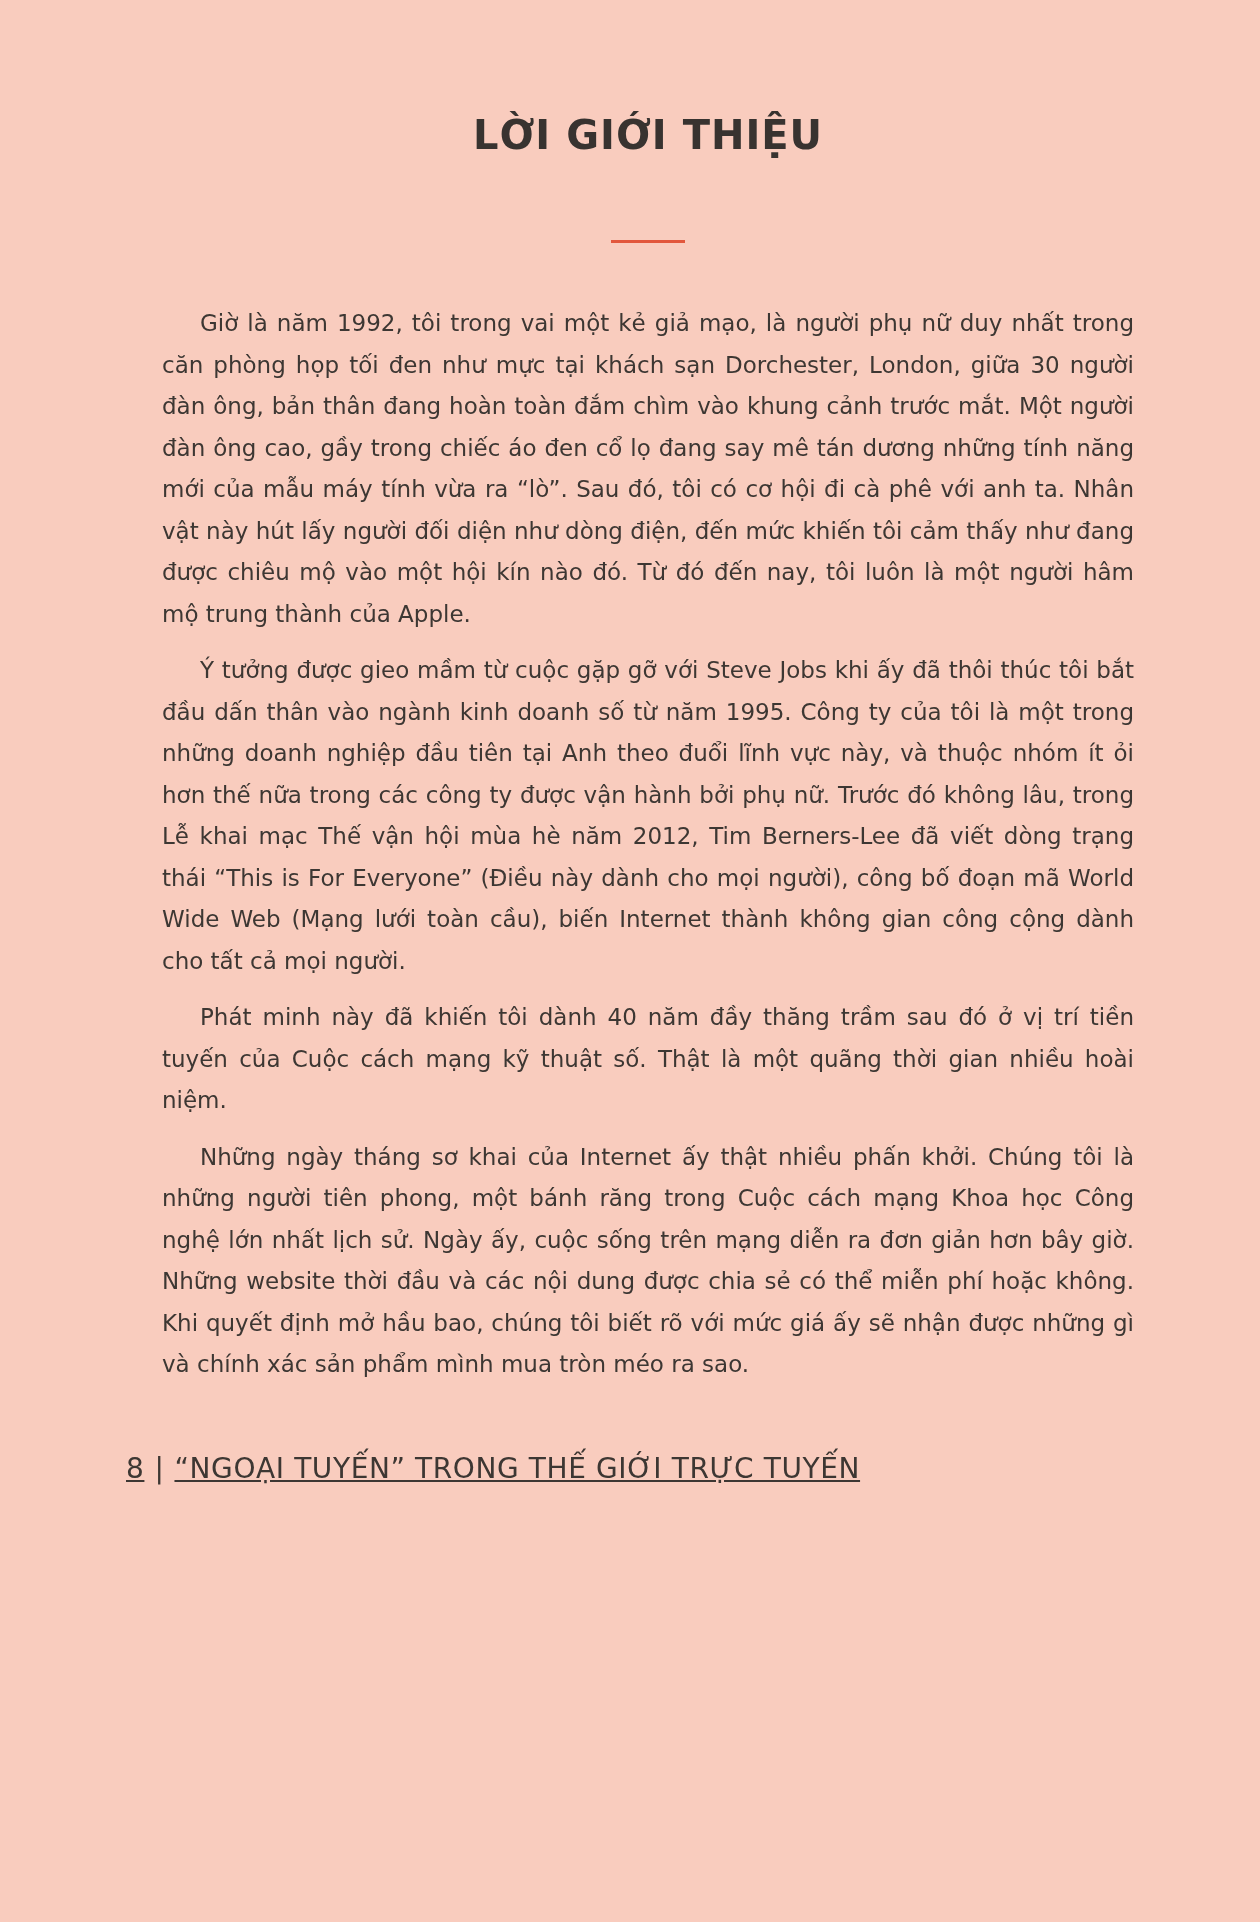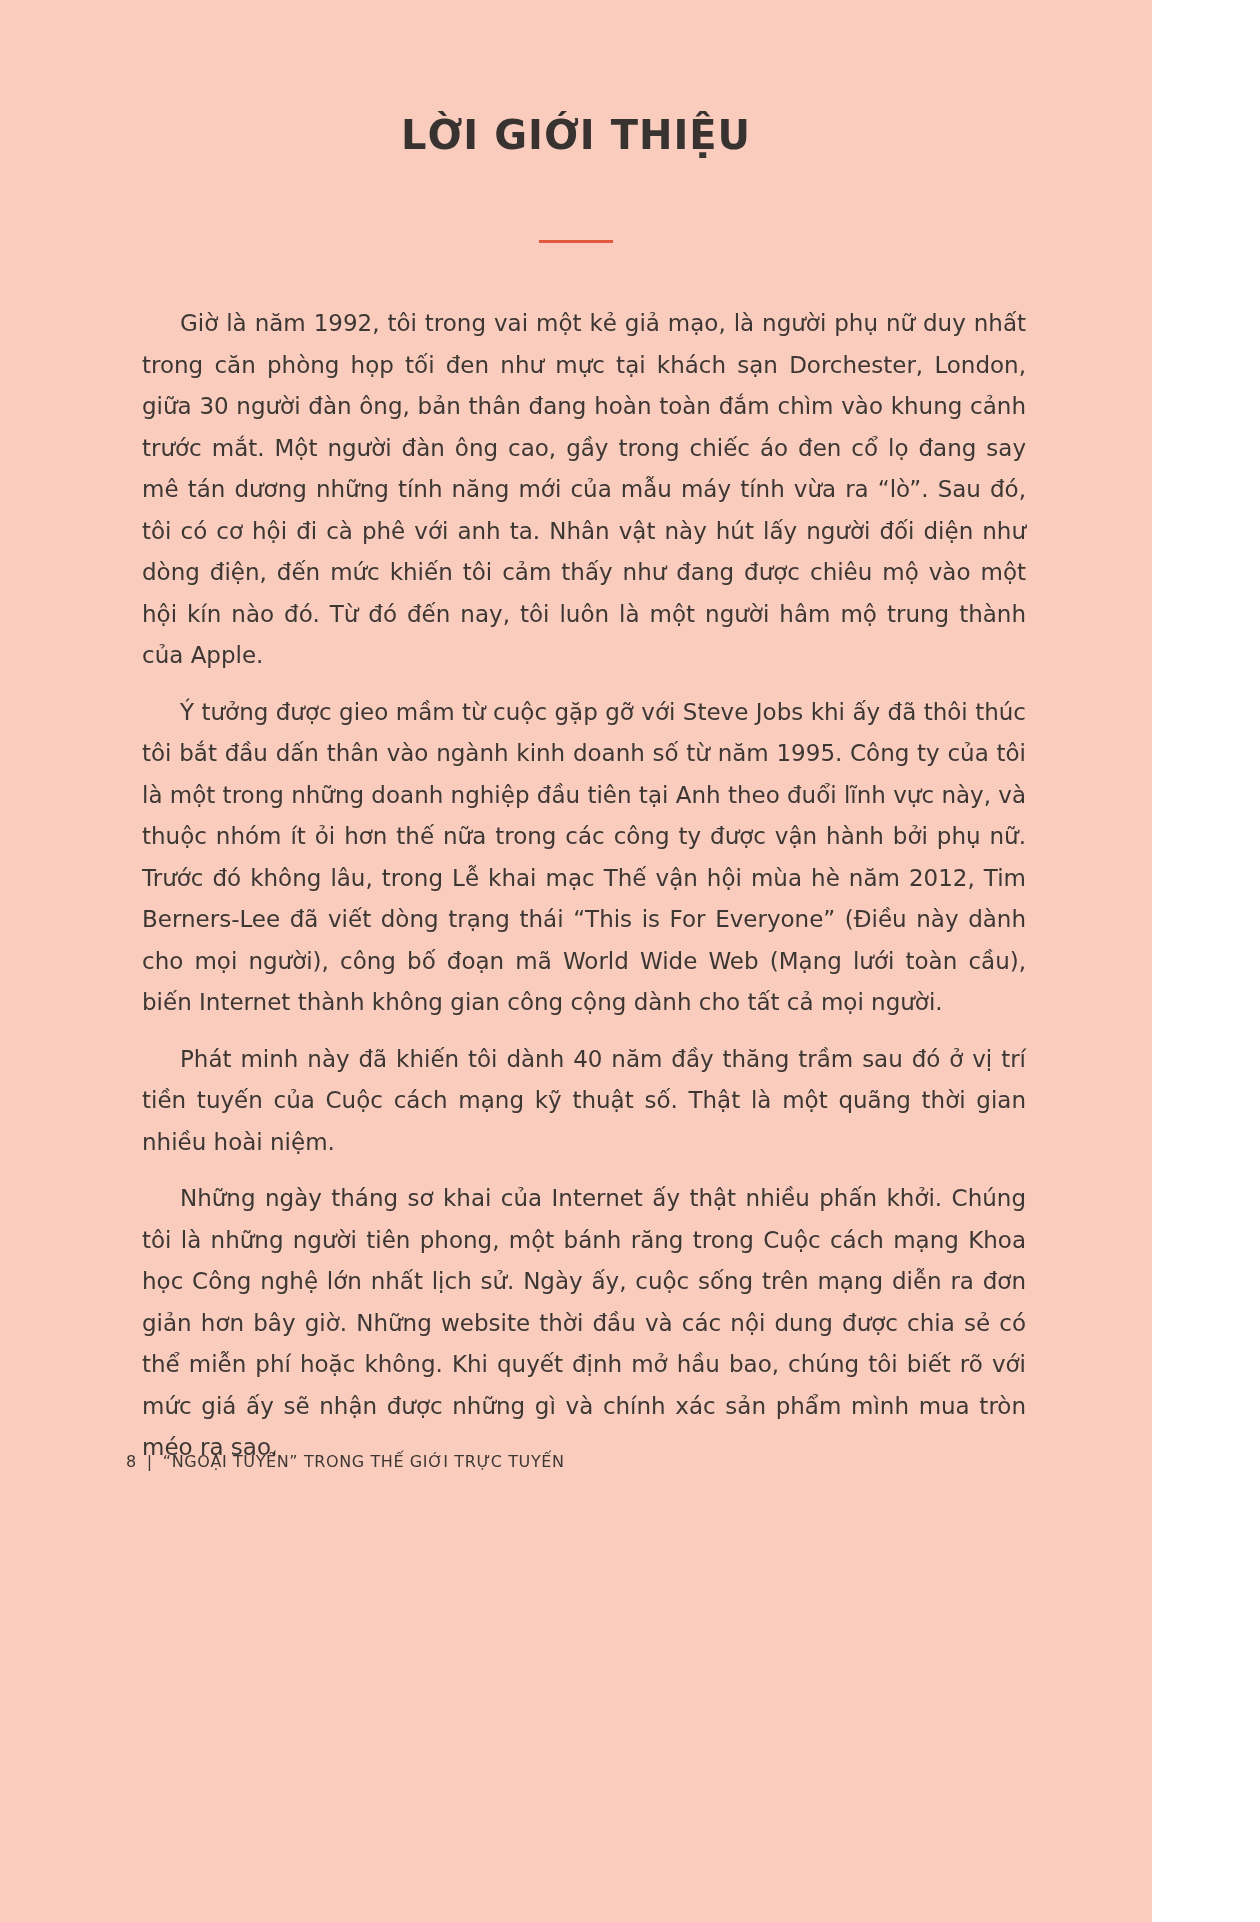--- a/index.html
+++ b/index.html
@@ -1,61 +1,63 @@
 <!DOCTYPE html>
 <html><head>
 <meta charset="utf-8">
 <style>
   html, body {
     margin: 0;
     padding: 0;
   }
   .book-page {
     position: relative;
-    width: 1152px;
+    width: 1260px;
     height: 1922px;
     background: #f9ccbe;
     font-family: "DejaVu Sans", "Liberation Sans", sans-serif;
     color: #3d3733;
     overflow: hidden;
     box-sizing: border-box;
+    padding-left: 36px;
   }
   .content {
     padding: 112px 126px 0 126px;
   }
   .page-title {
     margin: 0;
     text-align: center;
     font-size: 40px;
     font-weight: 700;
     letter-spacing: 1px;
     color: #383330;
   }
   .title-divider {
     width: 74px;
     height: 3px;
     background: #e2573d;
     margin: 82px auto 60px auto;
   }
   .body-text p {
-    margin: 0 0 15px 16px;
+    margin: 0 0 15px 0;
     font-size: 23px;
     line-height: 41.5px;
     text-align: justify;
     text-indent: 38px;
     color: #3d3733;
   }
   .page-footer {
     position: absolute;
     left: 126px;
     top: 1452px;
-    font-size: 16px;
+    font-size: 28px;
     letter-spacing: 0.6px;
     color: #3d3733;
     white-space: nowrap;
+    text-decoration: underline;
   }
   .page-footer .sep {
     display: inline-block;
     margin: 0 10px;
   }
 </style>
 </head>
 <body>
 
 <div class="book-page">

